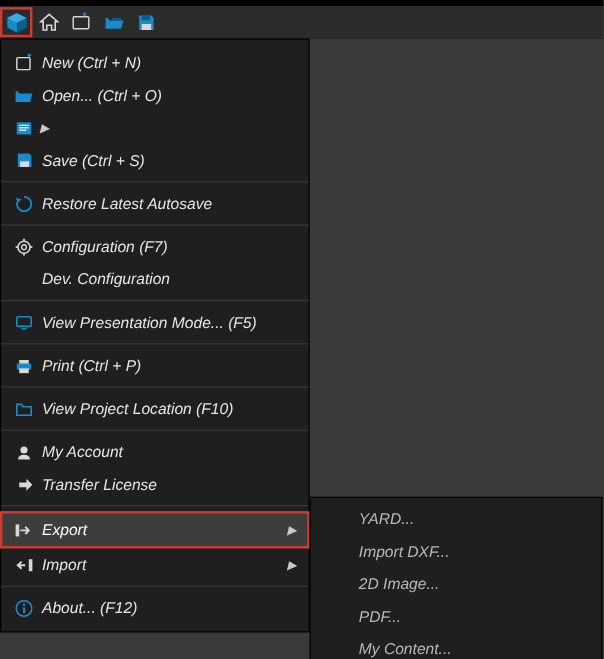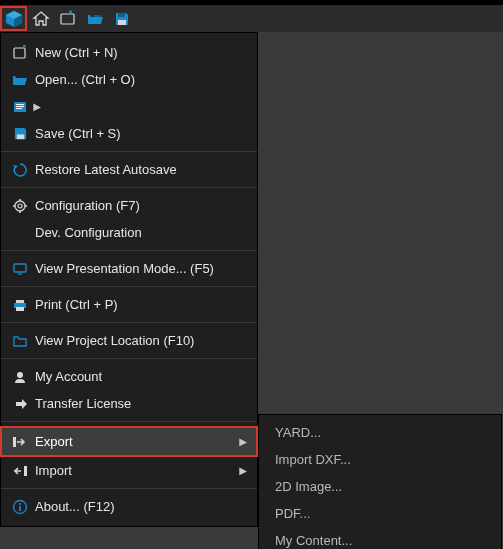--- a/index.html
+++ b/index.html
@@ -60,20 +60,21 @@
     box-sizing: border-box;
     padding: 6px 0;
   }
   .menu-item {
     display: flex;
     align-items: center;
     height: 27px;
     padding: 0 10px 0 8px;
     cursor: pointer;
     position: relative;
+    font-style: italic;
   }
   .menu-item .icon {
     width: 22px;
     display: flex;
     align-items: center;
     justify-content: center;
   }
   .menu-item .label {
     flex: 1;
     color: #e6e6e6;
@@ -105,21 +106,21 @@
     position: absolute;
     top: 414px;
     left: 258px;
     width: 244px;
     background: #1f1f1f;
     border: 1px solid #000;
     box-sizing: border-box;
     padding: 4px 0;
   }
   .submenu .menu-item {
-    padding-left: 12px;
+    padding-left: 36px;
   }
   .submenu .menu-item .label {
     color: #b8b8b8;
   }
 </style>
 </head>
 <body>
 
 <div class="titlebar"></div>
 

